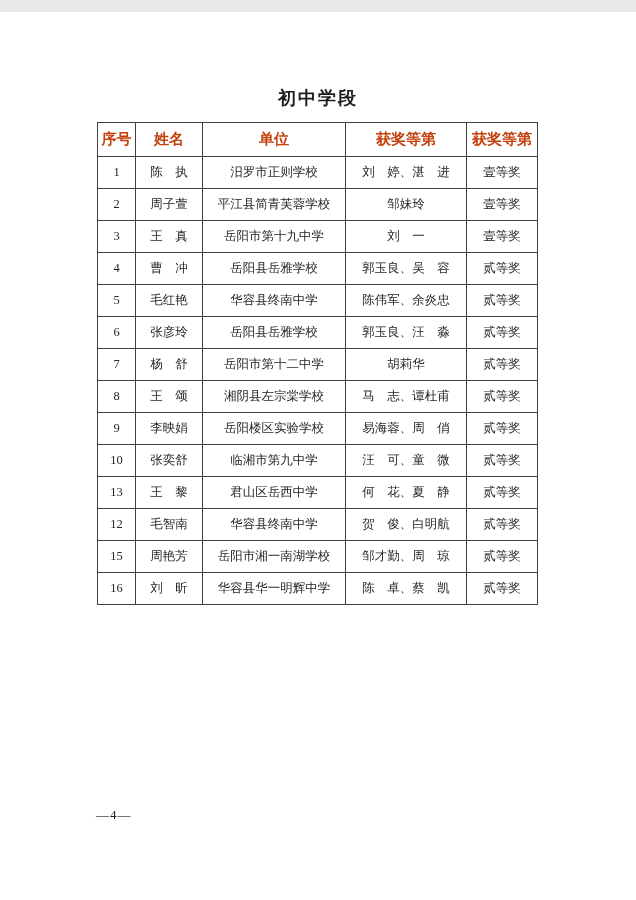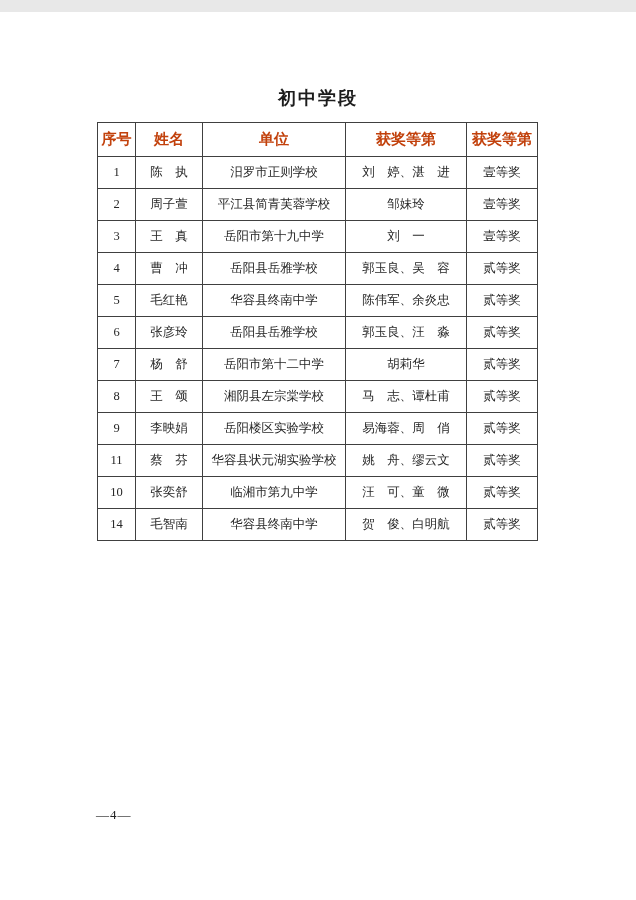--- a/index.html
+++ b/index.html
@@ -145,38 +145,52 @@
         <td>贰等奖</td>
       </tr>
       <tr>
         <td class="cell-no">9</td>
         <td>李映娟</td>
         <td>岳阳楼区实验学校</td>
         <td>易海蓉、周　俏</td>
         <td>贰等奖</td>
       </tr>
       <tr>
-        <td class="cell-no">11</td>
-        <td>蔡　芬</td>
-        <td>华容县状元湖实验学校</td>
-        <td>姚　舟、缪云文</td>
-        <td>贰等奖</td>
-      </tr>
-      <tr>
         <td class="cell-no">10</td>
         <td>张奕舒</td>
         <td>临湘市第九中学</td>
         <td>汪　可、童　微</td>
         <td>贰等奖</td>
       </tr>
       <tr>
-        <td class="cell-no">14</td>
+        <td class="cell-no">13</td>
+        <td>王　黎</td>
+        <td>君山区岳西中学</td>
+        <td>何　花、夏　静</td>
+        <td>贰等奖</td>
+      </tr>
+      <tr>
+        <td class="cell-no">12</td>
         <td>毛智南</td>
         <td>华容县终南中学</td>
         <td>贺　俊、白明航</td>
+        <td>贰等奖</td>
+      </tr>
+      <tr>
+        <td class="cell-no">15</td>
+        <td>周艳芳</td>
+        <td>岳阳市湘一南湖学校</td>
+        <td>邹才勤、周　琼</td>
+        <td>贰等奖</td>
+      </tr>
+      <tr>
+        <td class="cell-no">16</td>
+        <td>刘　昕</td>
+        <td>华容县华一明辉中学</td>
+        <td>陈　卓、蔡　凯</td>
         <td>贰等奖</td>
       </tr>
     </tbody>
   </table>
 
   <div class="page-number">—4—</div>
 
 </div>
 
 </body></html>

